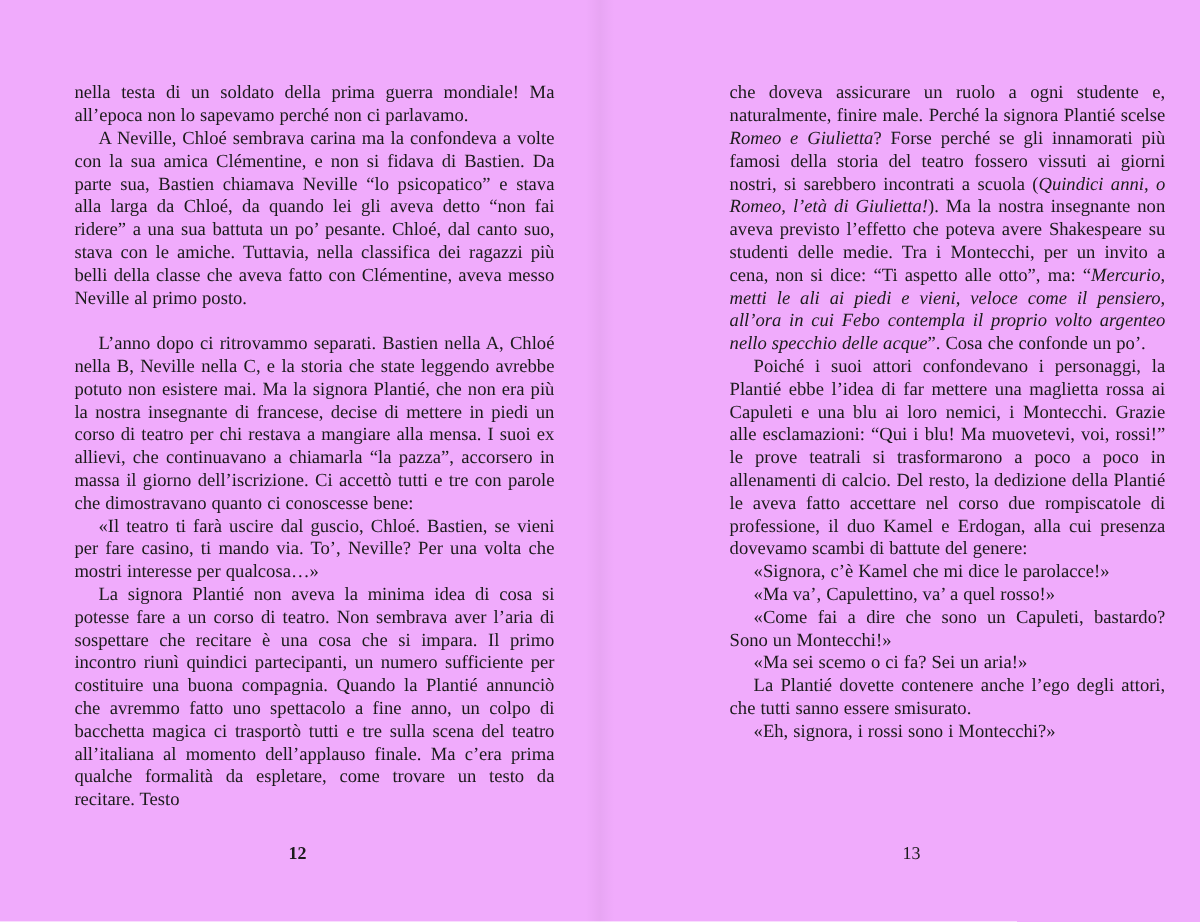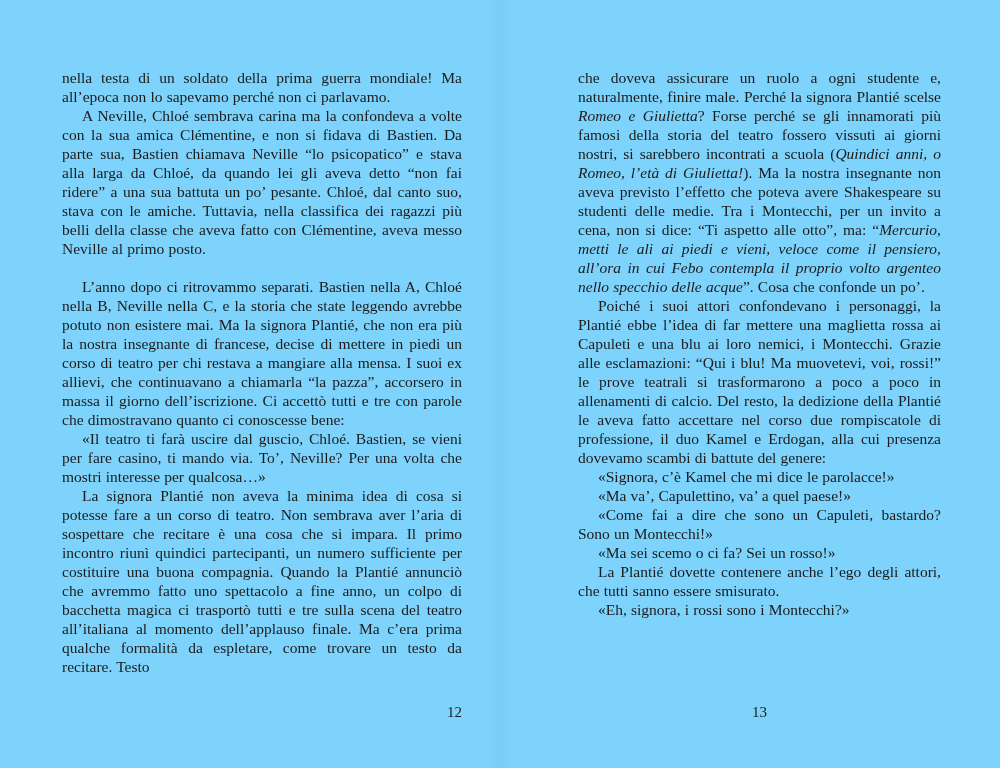--- a/index.html
+++ b/index.html
@@ -9,57 +9,57 @@
     height: 768px;
     background: #ffffff;
     overflow: hidden;
     font-family: "Liberation Serif", "DejaVu Serif", serif;
     color: #1b1b1b;
   }
   .spread {
     position: relative;
     width: 1000px;
     height: 768px;
-    background: #7dd3fc;
+    background: #f0abfc;
   }
   .gutter {
     position: absolute;
     left: 488px;
     top: 0;
     width: 24px;
     height: 768px;
     background: linear-gradient(to right, rgba(0,0,0,0) 0%, rgba(0,0,0,0.035) 50%, rgba(0,0,0,0) 100%);
     pointer-events: none;
   }
   .text-col {
     position: absolute;
     top: 68px;
   }
   .left-col  { left: 62px;  width: 400px; }
-  .right-col { left: 578px; width: 363px; }
+  .right-col { left: 608px; width: 363px; }
   p.para {
     margin: 0;
     padding: 0;
     font-size: 15.5px;
     line-height: 19px;
     text-align: justify;
     hyphens: auto;
     -webkit-hyphens: auto;
     word-spacing: 0.02em;
   }
   p.para.indent { text-indent: 20px; }
   p.para.gap { margin-top: 19px; }
   .it { font-style: italic; }
   .folio {
     position: absolute;
     top: 703px;
     font-size: 15px;
     line-height: 19px;
   }
-  .folio-left { left: 62px; width: 400px; text-align: right; }
+  .folio-left { left: 48px; width: 400px; text-align: center; font-weight: bold; }
   .folio-right { left: 578px; width: 363px; text-align: center; }
 </style>
 </head>
 <body>
 
 <div class="spread">
   <div class="gutter"></div>
 
   <section>
     <div class="text-col left-col">
@@ -70,21 +70,21 @@
         <p class="para indent"><span>La signora Plantié non aveva la minima idea di cosa si potesse fare a un corso di teatro. Non sembrava aver l’aria di sospettare che recitare è una cosa che si impara. Il primo incontro riunì quindici partecipanti, un numero sufficiente per costituire una buona compagnia. Quando la Plantié annunciò che avremmo fatto uno spettacolo a fine anno, un colpo di bacchetta magica ci trasportò tutti e tre sulla scena del teatro all’italiana al momento dell’applauso finale. Ma c’era prima qualche formalità da espletare, come trovare un testo da recitare. Testo</span></p>
       </div>
     <div class="folio folio-left">12</div>
   </section>
 
   <section>
     <div class="text-col right-col">
         <p class="para"><span>che doveva assicurare un ruolo a ogni studente e, naturalmente, finire male. Perché la signora Plantié scelse </span><span class="it">Romeo e Giulietta</span><span>? Forse perché se gli innamorati più famosi della storia del teatro fossero vissuti ai giorni nostri, si sarebbero incontrati a scuola (</span><span class="it">Quindici anni, o Romeo, l’età di Giulietta!</span><span>). Ma la nostra insegnante non aveva previsto l’effetto che poteva avere Shakespeare su studenti delle medie. Tra i Montecchi, per un invito a cena, non si dice: “Ti aspetto alle otto”, ma: “</span><span class="it">Mercurio, metti le ali ai piedi e vieni, veloce come il pensiero, all’ora in cui Febo contempla il proprio volto argenteo nello specchio delle acque</span><span>”. Cosa che confonde un po’.</span></p>
         <p class="para indent"><span>Poiché i suoi attori confondevano i personaggi, la Plantié ebbe l’idea di far mettere una maglietta rossa ai Capuleti e una blu ai loro nemici, i Montecchi. Grazie alle esclamazioni: “Qui i blu! Ma muovetevi, voi, rossi!” le prove teatrali si trasformarono a poco a poco in allenamenti di calcio. Del resto, la dedizione della Plantié le aveva fatto accettare nel corso due rompiscatole di professione, il duo Kamel e Erdogan, alla cui presenza dovevamo scambi di battute del genere:</span></p>
         <p class="para indent"><span>«Signora, c’è Kamel che mi dice le parolacce!»</span></p>
-        <p class="para indent"><span>«Ma va’, Capulettino, va’ a quel paese!»</span></p>
+        <p class="para indent"><span>«Ma va’, Capulettino, va’ a quel rosso!»</span></p>
         <p class="para indent"><span>«Come fai a dire che sono un Capuleti, bastardo? Sono un Montecchi!»</span></p>
-        <p class="para indent"><span>«Ma sei scemo o ci fa? Sei un rosso!»</span></p>
+        <p class="para indent"><span>«Ma sei scemo o ci fa? Sei un aria!»</span></p>
         <p class="para indent"><span>La Plantié dovette contenere anche l’ego degli attori, che tutti sanno essere smisurato.</span></p>
         <p class="para indent"><span>«Eh, signora, i rossi sono i Montecchi?»</span></p>
       </div>
     <div class="folio folio-right">13</div>
   </section>
 </div>
 
 </body></html>

